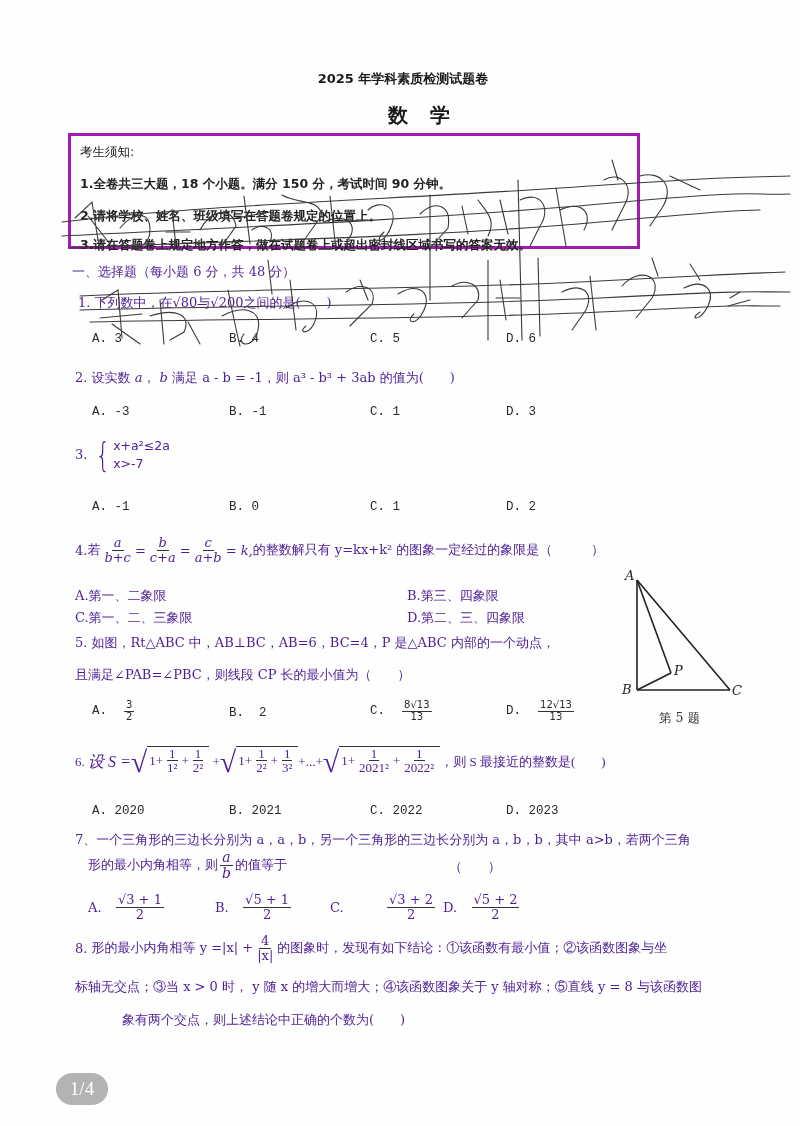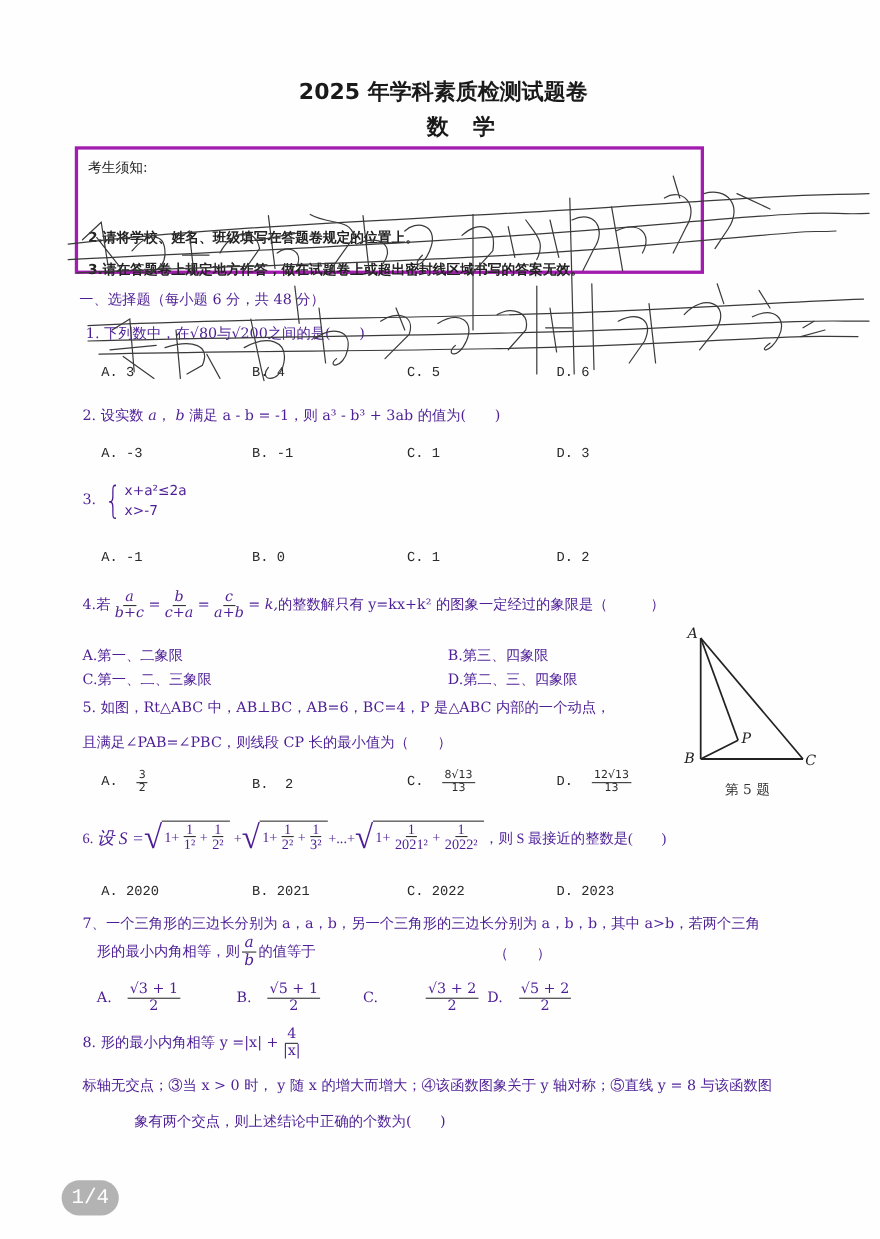--- a/index.html
+++ b/index.html
@@ -1,48 +1,49 @@
 <!DOCTYPE html>
 <html><head>
 <meta charset="utf-8">
 <style>
   html, body { margin: 0; padding: 0; }
   body {
     width: 800px; height: 1126px; background: #fefefe; position: relative; overflow: hidden;
     font-family: "DejaVu Serif", "Liberation Serif", serif; color: #2a2a2a;
   }
   .abs { position: absolute; }
-  .title { left: 0; width: 766px; top: 70px; text-align: center; font-family: "DejaVu Sans", sans-serif; font-weight: bold; font-size: 20px; color: #1a1a1a; padding-left: 40px; box-sizing: border-box; }
+  .title { left: 0; width: 766px; top: 70px; text-align: center; font-family: "DejaVu Sans", sans-serif; font-weight: bold; font-size: 13px; color: #1a1a1a; padding-left: 40px; box-sizing: border-box; }
   .subject { left: 0; width: 800px; top: 102px; text-align: center; font-size: 20px; font-weight: bold; letter-spacing: 22px; color: #1a1a1a; padding-left: 60px; box-sizing: border-box; }
   .notice-box { left: 68px; top: 133px; width: 572px; height: 116px; border: 3px solid #a21caf; box-sizing: border-box; }
   .notice-line { position: absolute; left: 9px; font-family: "DejaVu Sans", sans-serif; font-size: 12.5px; color: #222; white-space: nowrap; }
   .q { font-size: 13px; white-space: nowrap; color: #4c1d95; }
   .opt { font-size: 12.5px; white-space: nowrap; color: #2a2a2a; font-family: "Liberation Mono", "DejaVu Sans Mono", monospace; }
   .frac { display: inline-flex; flex-direction: column; align-items: center; vertical-align: middle; font-style: italic; line-height: 1.05; margin: 0 2px; }
   .frac .num { border-bottom: 1px solid #333; padding: 0 2px; }
   .frac .den { padding: 0 2px; }
   .frac.small { font-size: 10px; font-style: normal; font-family: "DejaVu Sans", sans-serif; }
   .sqrt { display: inline-block; vertical-align: middle; }
   .rad { border-top: 1px solid #333; padding: 0 2px; display: inline-flex; align-items: center; }
   .brace-sys { display: inline-flex; align-items: center; vertical-align: middle; }
   .brace { font-size: 34px; line-height: 1; font-family: "DejaVu Sans", sans-serif; font-weight: 100; transform: scaleX(0.7); }
   .sys-lines { display: flex; flex-direction: column; font-family: "DejaVu Sans", sans-serif; font-size: 12.5px; line-height: 1.4; }
-  .page-badge { left: 56px; top: 1073px; width: 52px; height: 32px; border-radius: 16px; background: #b3b3b3; color: #fff; font-family: Liberation Mono, monospace; font-size: 19px; display: flex; align-items: center; justify-content: center; }
+  .page-badge { left: 56px; top: 1073px; width: 52px; height: 32px; border-radius: 16px; background: #b3b3b3; color: #fff; font-family: Liberation Serif, serif; font-size: 19px; display: flex; align-items: center; justify-content: center; }
   .scribble { left: 0; top: 0; pointer-events: none; }
   .fig-caption { font-size: 12.5px; color: #333; }
   i.m { font-style: italic; }
 </style>
 </head>
 <body>
 
 <div class="abs title">2025 年学科素质检测试题卷</div>
 <div class="abs subject">数学</div>
 
 <div class="abs notice-box">
   <div class="notice-line" style="top:8px;">考生须知:</div>
+  <div class="notice-line" style="top:40px; font-weight:bold;">1.全卷共三大题，18 个小题。满分 150 分，考试时间 90 分钟。</div>
   <div class="notice-line" style="top:72px; font-weight:bold;">2.请将学校、姓名、班级填写在答题卷规定的位置上。</div>
   <div class="notice-line" style="top:101px; font-weight:bold;">3.请在答题卷上规定地方作答，做在试题卷上或超出密封线区域书写的答案无效。</div>
 </div>
 
 <div class="abs q" style="left:72px; top:263px;">一、选择题（每小题 6 分，共 48 分）</div>
 
 <div class="abs q" style="left:78px; top:294px;">
   <span>1.</span>
   <span>下列数中，在√80与√200之间的是(　　)</span>
 </div>
@@ -229,20 +230,21 @@
     </span>
 </div>
 
 <div class="abs q" style="left:75px; top:934px; display:flex; align-items:center;">
   <span>8.</span>&nbsp;
   <span>形的最小内角相等 y =|x| +</span>
   <span class="frac" style="font-style:normal;">
       <span class="num">4</span>
       <span class="den">|x|</span>
     </span>
+  <span>的图象时，发现有如下结论：①该函数有最小值；②该函数图象与坐</span>
 </div>
 <div class="abs q" style="left:75px; top:978px;">标轴无交点；③当 x &gt; 0 时， y 随 x 的增大而增大；④该函数图象关于 y 轴对称；⑤直线 y = 8 与该函数图</div>
 <div class="abs q" style="left:78px; top:1011px;margin-left:44px;">象有两个交点，则上述结论中正确的个数为(　　)</div>
 
 <svg class="abs scribble" width="800" height="400">
   <g stroke="#3a3a3a" stroke-width="1.1" fill="none" stroke-linecap="round">
 
     <path d="M62 222 C 200 205, 380 200, 560 188 S 720 178, 790 176"></path>
     <path d="M62 236 C 220 228, 420 220, 600 204 S 740 196, 790 194"></path>
     <path d="M70 248 C 250 240, 420 238, 600 222 S 720 212, 760 210"></path>

